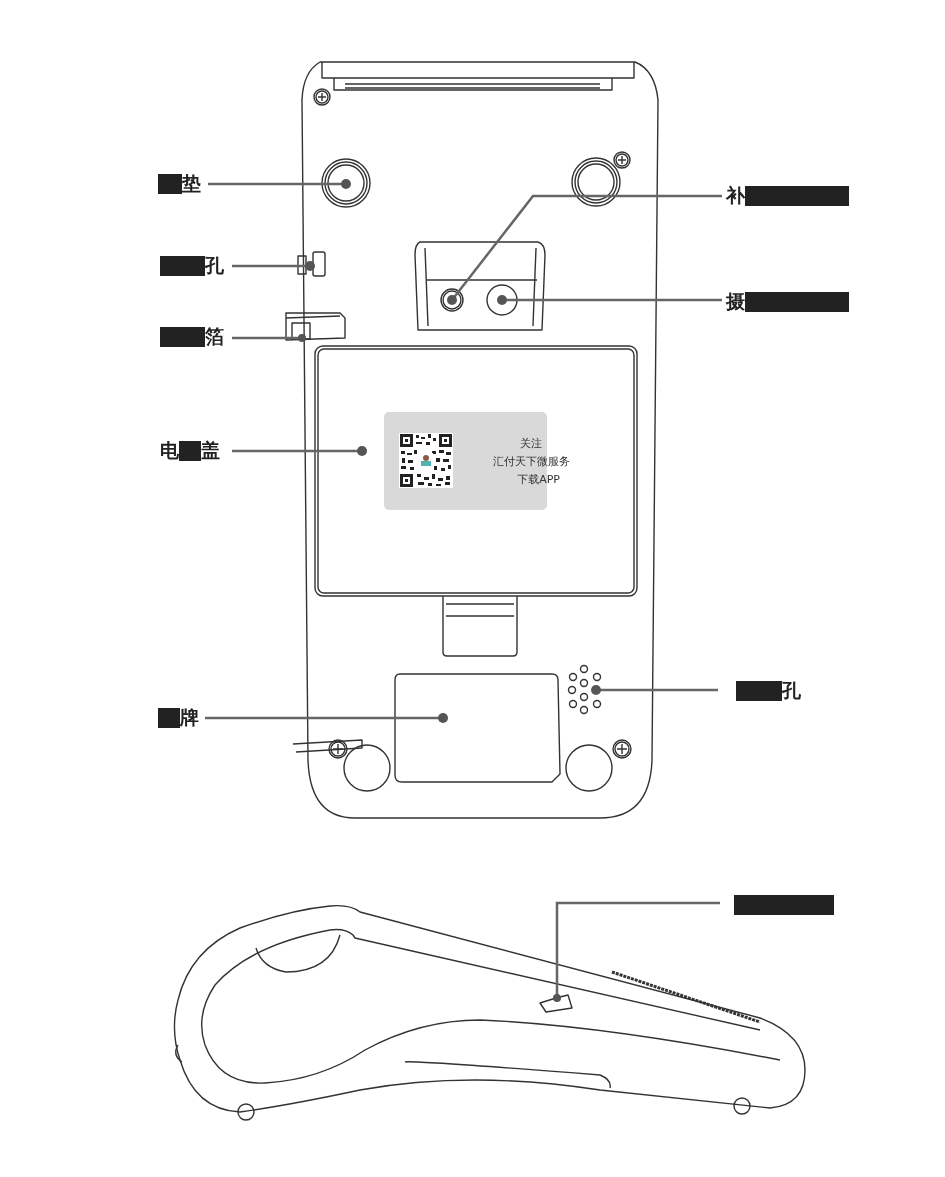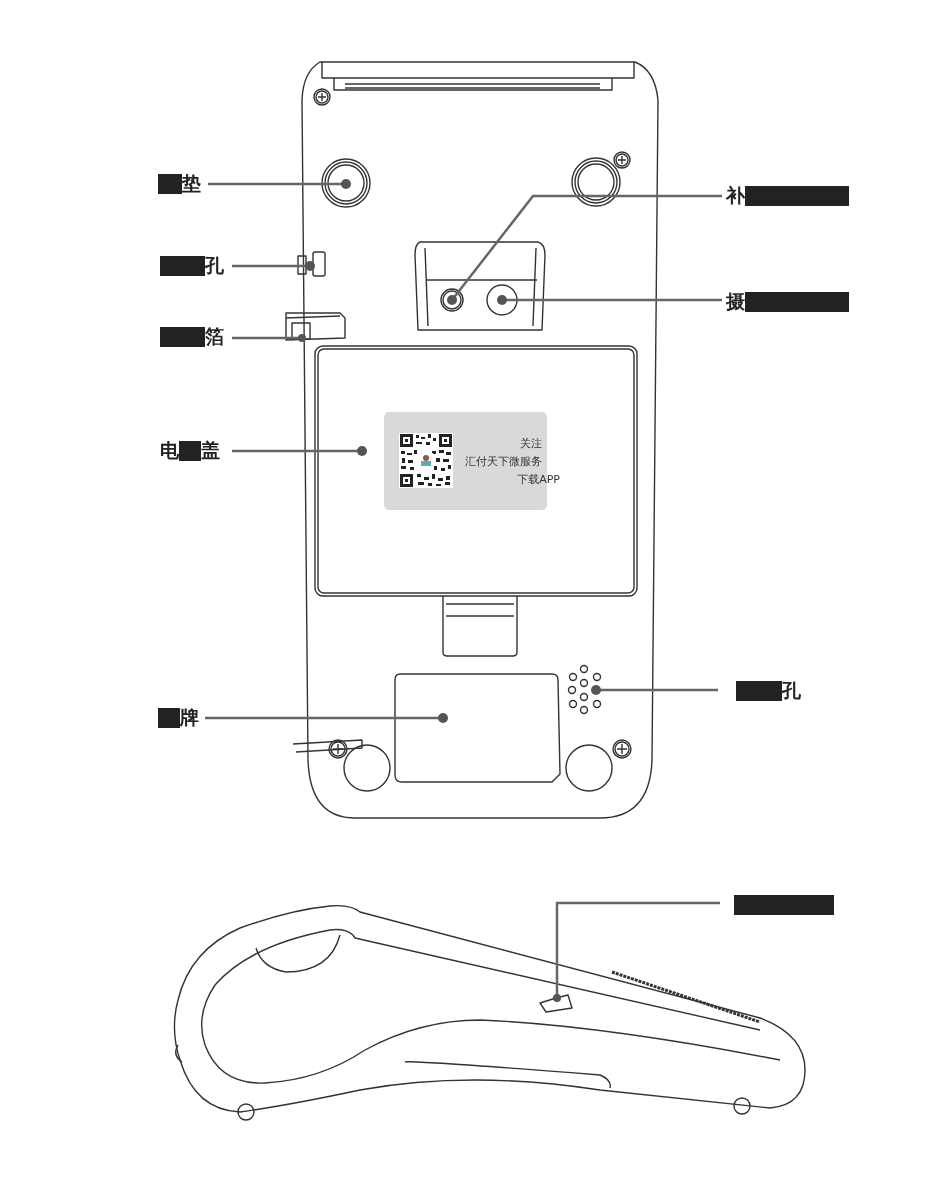--- a/index.html
+++ b/index.html
@@ -181,21 +181,21 @@
         <rect x="436" y="484" width="5" height="2"></rect>
         <rect x="445" y="482" width="5" height="3"></rect>
     </g>
     <rect x="419" y="453" width="14" height="14" fill="#fff"></rect>
     <circle cx="426" cy="458" r="3" fill="#8a5a44"></circle>
     <rect x="421" y="461" width="10" height="5" fill="#4fb3b0"></rect>
   </g>
 </svg>
 
 <div class="qrtext" style="left:452px; top:436px;">关注</div>
-<div class="qrtext" style="left:452px; top:454px;">汇付天下微服务</div>
+<div class="qrtext" style="left:480px; top:454px;">汇付天下微服务</div>
 <div class="qrtext" style="left:470px; top:472px;">下载APP</div>
 
 <div class="label" style="left:158px; top:173px;">
   <span class="redact" style="width:24px;"></span>
   <span>垫</span>
 </div>
 <div class="label" style="left:160px; top:255px;">
   <span class="redact" style="width:45px;"></span>
   <span>孔</span>
 </div>

